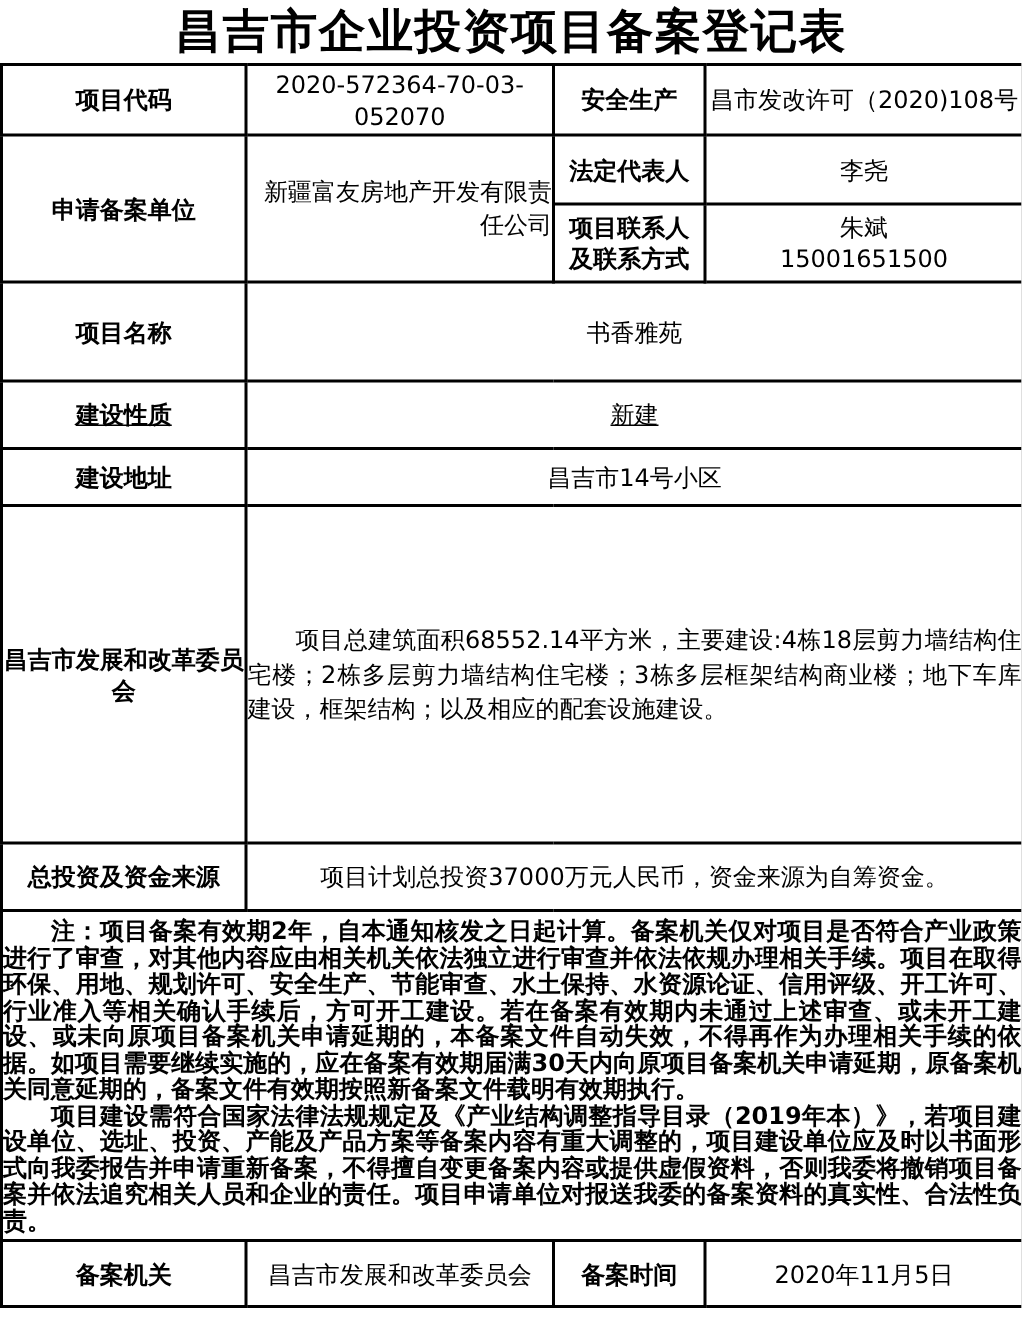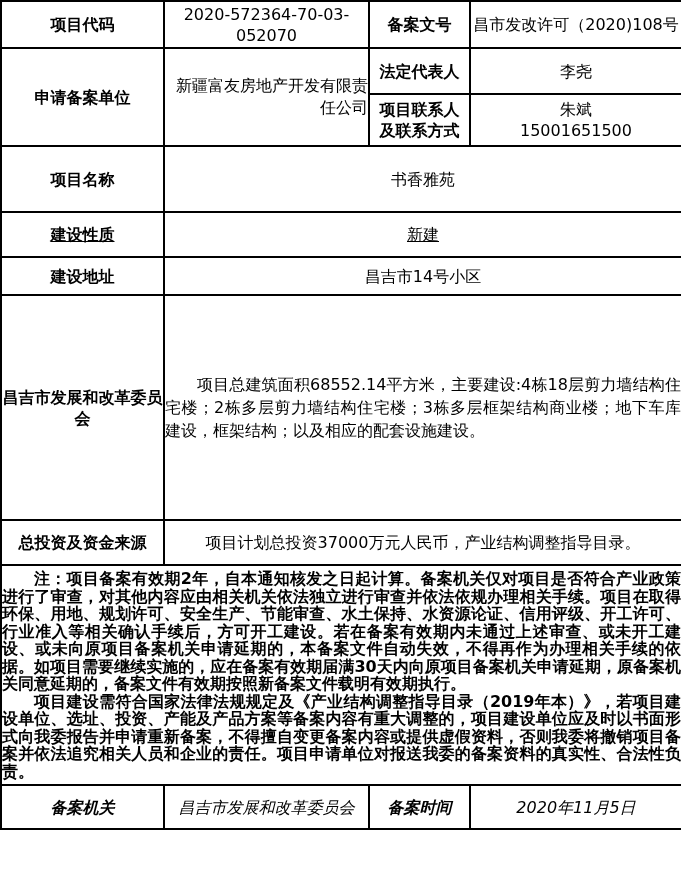--- a/index.html
+++ b/index.html
@@ -77,41 +77,42 @@
   }
   tr.r1  { height: 47px; }
   tr.r2  { height: 46px; }
   tr.r3  { height: 52px; }
   tr.r4  { height: 66px; }
   tr.r5  { height: 45px; text-decoration: underline; }
   tr.r6  { height: 38px; }
   tr.r7  { height: 225px; }
   tr.r8  { height: 45px; }
   tr.r9  { height: 220px; margin-left: 20px; }
-  tr.r10 { height: 44px; font-style: italic; }
+  tr.r10 { height: 44px; }
 </style>
 </head>
 <body>
 
 <div class="page">
 
+  <div class="title">昌吉市企业投资项目备案登记表</div>
 
   <table class="form-table">
     <colgroup>
       <col style="width:163px">
       <col style="width:205px">
       <col style="width:101px">
       <col style="width:212px">
     </colgroup>
 
     <tbody>
         <tr class="r1">
       <td class="label">项目代码</td>
       <td class="value">2020-572364-70-03-052070</td>
-      <td class="label">备案文号</td>
+      <td class="label">安全生产</td>
       <td class="value">昌市发改许可（2020)108号</td>
     </tr>
 
     <tr class="r2">
       <td class="label" rowspan="2">申请备案单位</td>
       <td class="value-left" rowspan="2">新疆富友房地产开发有限责任公司</td>
       <td class="label">法定代表人</td>
       <td class="value">李尧</td>
     </tr>
 
@@ -139,21 +140,21 @@
 
     <tr class="r7">
       <td class="label">昌吉市发展和改革委员会</td>
       <td class="value-para" colspan="3">
         <p class="para">项目总建筑面积68552.14平方米，主要建设:4栋18层剪力墙结构住宅楼；2栋多层剪力墙结构住宅楼；3栋多层框架结构商业楼；地下车库建设，框架结构；以及相应的配套设施建设。</p>
       </td>
     </tr>
 
     <tr class="r8">
       <td class="label">总投资及资金来源</td>
-      <td class="value" colspan="3">项目计划总投资37000万元人民币，产业结构调整指导目录。</td>
+      <td class="value" colspan="3">项目计划总投资37000万元人民币，资金来源为自筹资金。</td>
     </tr>
 
     <tr class="r9">
       <td class="note-cell" colspan="4">
         <p>注：项目备案有效期2年，自本通知核发之日起计算。备案机关仅对项目是否符合产业政策进行了审查，对其他内容应由相关机关依法独立进行审查并依法依规办理相关手续。项目在取得环保、用地、规划许可、安全生产、节能审查、水土保持、水资源论证、信用评级、开工许可、行业准入等相关确认手续后，方可开工建设。若在备案有效期内未通过上述审查、或未开工建设、或未向原项目备案机关申请延期的，本备案文件自动失效，不得再作为办理相关手续的依据。如项目需要继续实施的，应在备案有效期届满30天内向原项目备案机关申请延期，原备案机关同意延期的，备案文件有效期按照新备案文件载明有效期执行。</p>
         <p>项目建设需符合国家法律法规规定及《产业结构调整指导目录（2019年本）》，若项目建设单位、选址、投资、产能及产品方案等备案内容有重大调整的，项目建设单位应及时以书面形式向我委报告并申请重新备案，不得擅自变更备案内容或提供虚假资料，否则我委将撤销项目备案并依法追究相关人员和企业的责任。项目申请单位对报送我委的备案资料的真实性、合法性负责。</p>
       </td>
     </tr>
 
     <tr class="r10">

